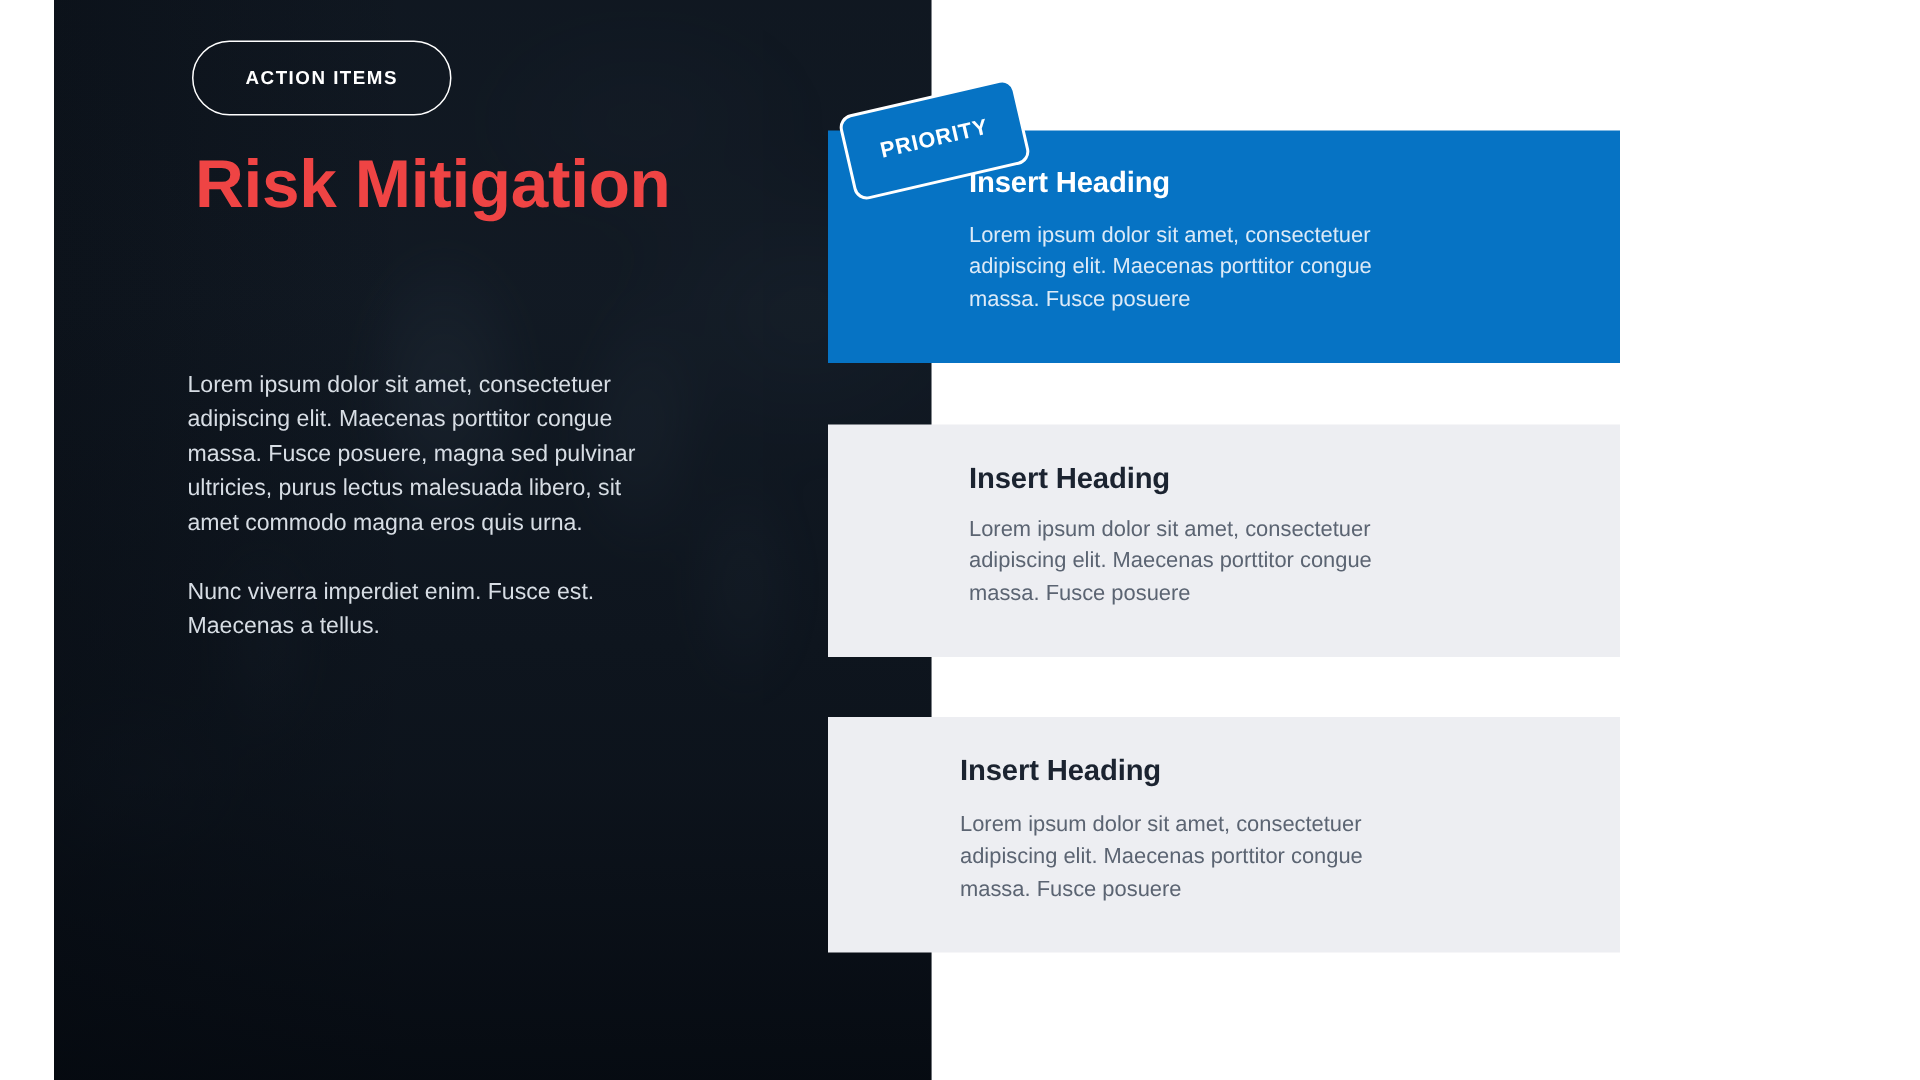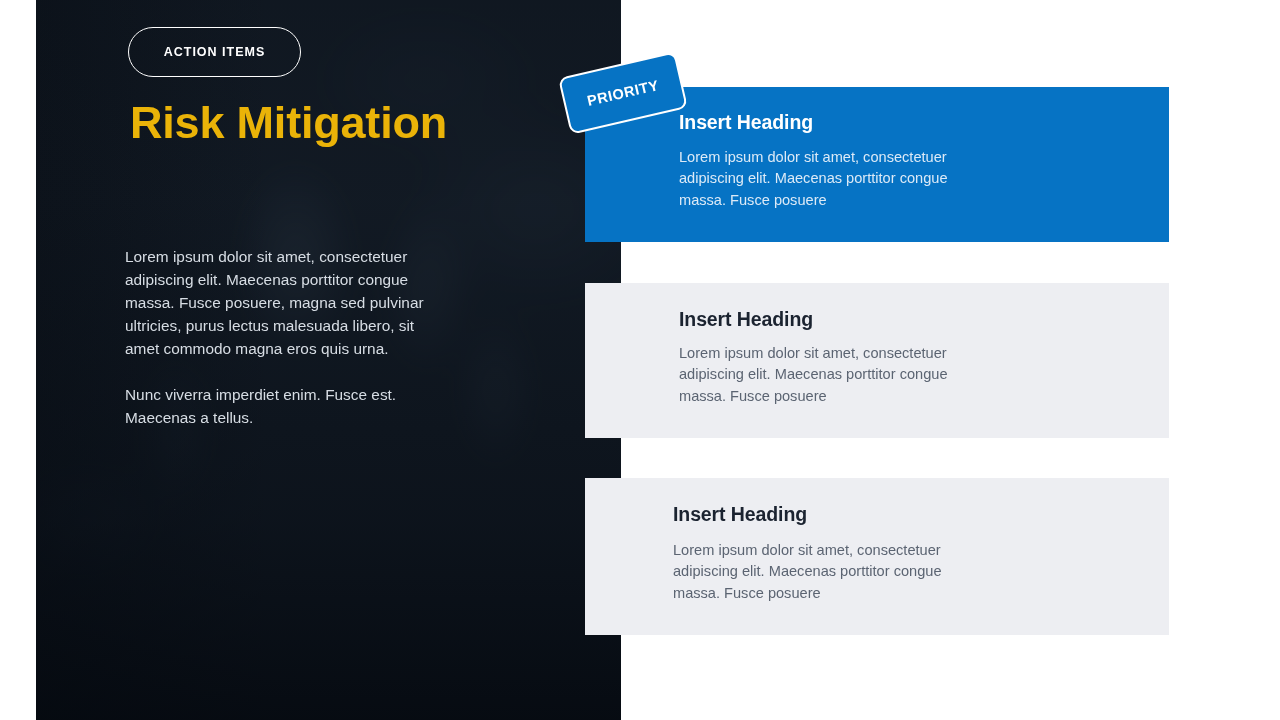--- a/index.html
+++ b/index.html
@@ -44,34 +44,34 @@
     border:1.6px solid #ffffff;border-radius:25px;
     display:flex;align-items:center;justify-content:center;
     box-sizing:border-box;
   }
   .badge-label{
     color:#ffffff;font-size:12.5px;font-weight:700;letter-spacing:1.0px;
   }
 
   .slide-title{
     position:absolute;left:94px;top:98px;
-    color:#eab308;font-size:45px;font-weight:600;letter-spacing:-.2px;
+    color:#ef4444;font-size:45px;font-weight:600;letter-spacing:-.2px;
     line-height:1.1;white-space:nowrap;
   }
 
   .left-body{
     position:absolute;left:89px;top:245px;width:305px;
     color:#d7dde4;font-size:15.4px;line-height:23px;font-weight:400;
   }
   .left-body p{margin:0;}
   .left-body p + p{margin-top:23px;}
 
   
   .card{
-    position:absolute;left:585px;width:584px;
+    position:absolute;left:552px;width:528px;
     box-sizing:border-box;
   }
   .card-1{top:87px;height:155px;background:#0673c4;padding:24px 0 0 94px;}
   .card-2{top:283px;height:155px;background:#edeef2;padding:25px 0 0 94px;}
   .card-3{top:478px;height:157px;background:#edeef2;padding:25px 0 0 88px;}
 
   .card-heading{
     font-size:19.5px;font-weight:700;letter-spacing:-.1px;margin:0;
   }
   .card-1 .card-heading{color:#ffffff;}

